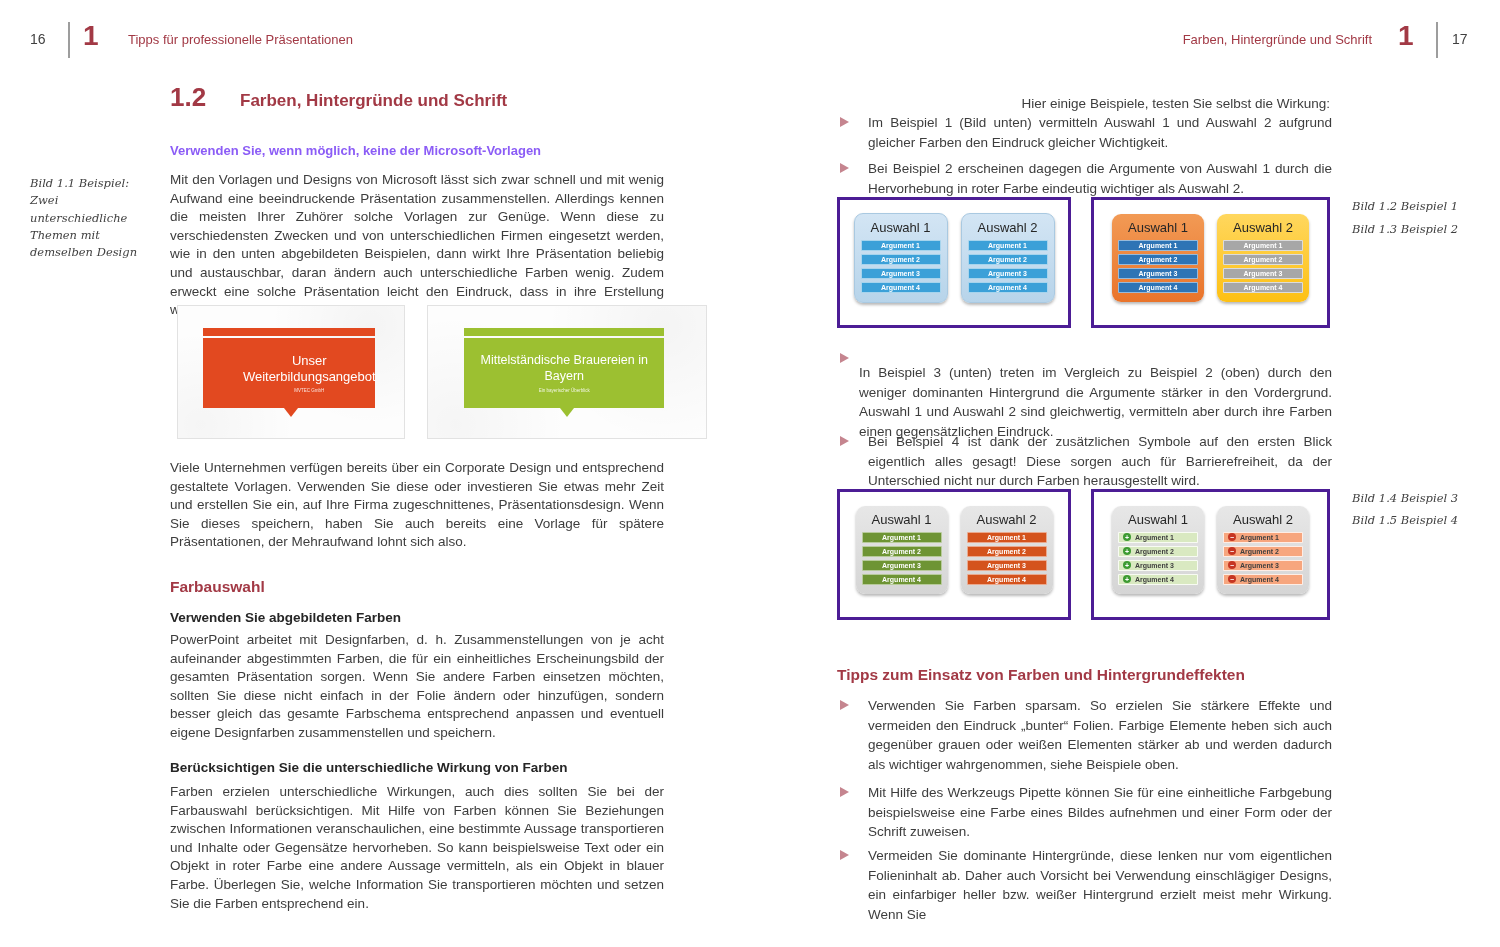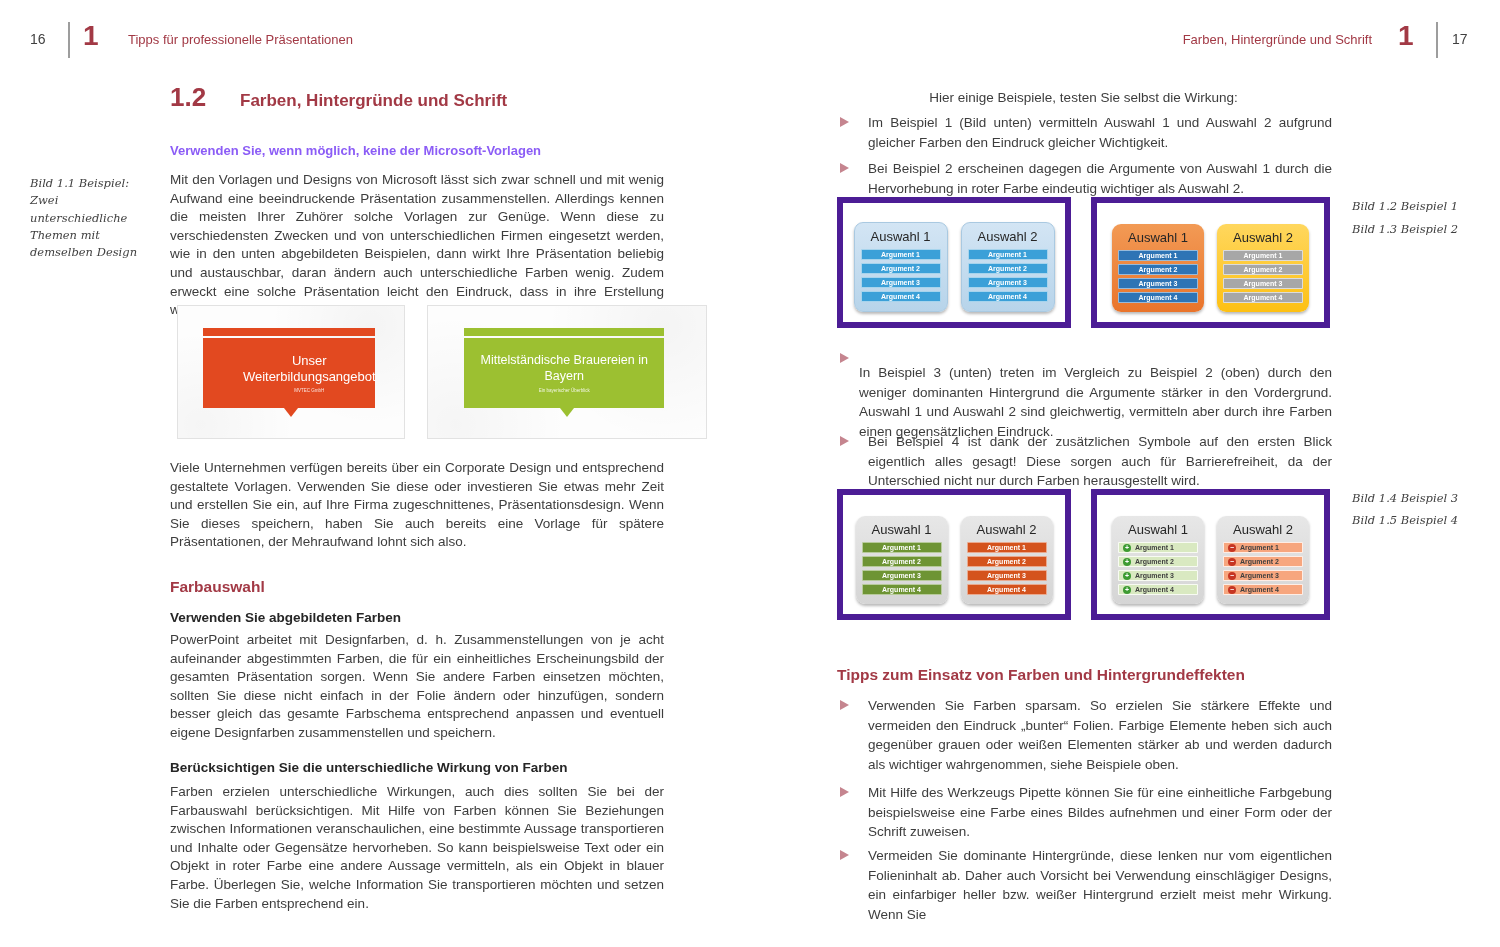--- a/index.html
+++ b/index.html
@@ -33,22 +33,22 @@
                                radial-gradient(circle at 10% 90%,rgba(0,0,0,.03),transparent 40%);}
   .slide-banner{position:absolute;height:8px;}
   .slide-main{position:absolute;display:flex;flex-direction:column;align-items:center;justify-content:center;}
   .slide-title{color:#fff;text-align:center;line-height:1.25;}
   .slide-sub{color:rgba(255,255,255,.85);font-size:4.5px;margin-top:3px;text-align:center;}
   .slide-pointer{position:absolute;left:50%;transform:translateX(-50%);width:0;height:0;
                  border-left:7px solid transparent;border-right:7px solid transparent;}
   .s1{background:#e24920;}
   .s2{background:#9cc031;}
   
-  .panel{position:absolute;background:#fff;border:6px solid #4c1d95;box-sizing:border-box;
-         display:flex;align-items:flex-end;justify-content:center;gap:13px;padding-bottom:10px;}
+  .panel{position:absolute;background:#fff;border:3px solid #4c1d95;box-sizing:border-box;
+         display:flex;align-items:center;justify-content:center;gap:13px;padding-bottom:10px;}
   .ausbox{width:92px;border-radius:9px;box-shadow:0 2px 3px rgba(0,0,0,.28);padding:5px 0 6px;}
   .aus-title{text-align:center;font-size:13px;color:#262626;margin:1px 0 5px;}
   .argbar{width:80px;height:11px;margin:0 auto 3px;font-size:7px;font-weight:bold;color:#fff;
           display:flex;align-items:center;justify-content:center;border-radius:1px;box-sizing:border-box;}
   .box-blue{background:linear-gradient(#d3e5f4,#b7d4ea);border:1px solid #a9c9e1;}
   .bar-blue{background:#3ba0d8;border:1px solid rgba(255,255,255,.55);}
   .box-orange{background:linear-gradient(#f29a55,#e9742b);}
   .bar-dkblue{background:#2e74b5;border:1px solid rgba(255,255,255,.5);}
   .box-yellow{background:linear-gradient(#ffd75e,#fdc013);}
   .bar-gray{background:#a7a7a7;border:1px solid rgba(255,255,255,.6);}
@@ -112,21 +112,21 @@
 
   <span class="abs blacksub" style="left:170px;top:760px;">Berücksichtigen Sie die unterschiedliche Wirkung von Farben</span>
 
   <p class="abs body-text" style="left:170px;top:783px;width:494px;">Farben erzielen unterschiedliche Wirkungen, auch dies sollten Sie bei der Farbauswahl berücksichtigen. Mit Hilfe von Farben können Sie Beziehungen zwischen Informationen veranschaulichen, eine bestimmte Aussage transportieren und Inhalte oder Gegensätze hervorheben. So kann beispielsweise Text oder ein Objekt in roter Farbe eine andere Aussage vermitteln, als ein Objekt in blauer Farbe. Überlegen Sie, welche Information Sie transportieren möchten und setzen Sie die Farben entsprechend ein.</p>
 
   <span class="abs runner" style="right:128px;top:32px;">Farben, Hintergründe und Schrift</span>
   <span class="abs chapnum" style="left:1398px;top:22px;">1</span>
   <span class="abs hdr-rule" style="left:1436px;top:22px;height:36px;"></span>
   <span class="abs pagenum" style="left:1452px;top:31px;">17</span>
 
-  <p class="abs body-text" style="left:837px;top:89px;width:493px;text-align:center;">Hier einige Beispiele, testen Sie selbst die Wirkung:</p>
+  <p class="abs body-text" style="left:837px;top:95px;width:493px;text-align:right;">Hier einige Beispiele, testen Sie selbst die Wirkung:</p>
 
   <div class="bullet" style="left:840px;top:113px;">
     <span class="tri"></span>
     <p>Im Beispiel 1 (Bild unten) vermitteln Auswahl 1 und Auswahl 2 aufgrund gleicher Farben den Eindruck gleicher Wichtigkeit.</p>
   </div>
   <div class="bullet" style="left:840px;top:159px;">
     <span class="tri"></span>
     <p>Bei Beispiel 2 erscheinen dagegen die Argumente von Auswahl 1 durch die Hervorhebung in roter Farbe eindeutig wichtiger als Auswahl 2.</p>
   </div>
 

